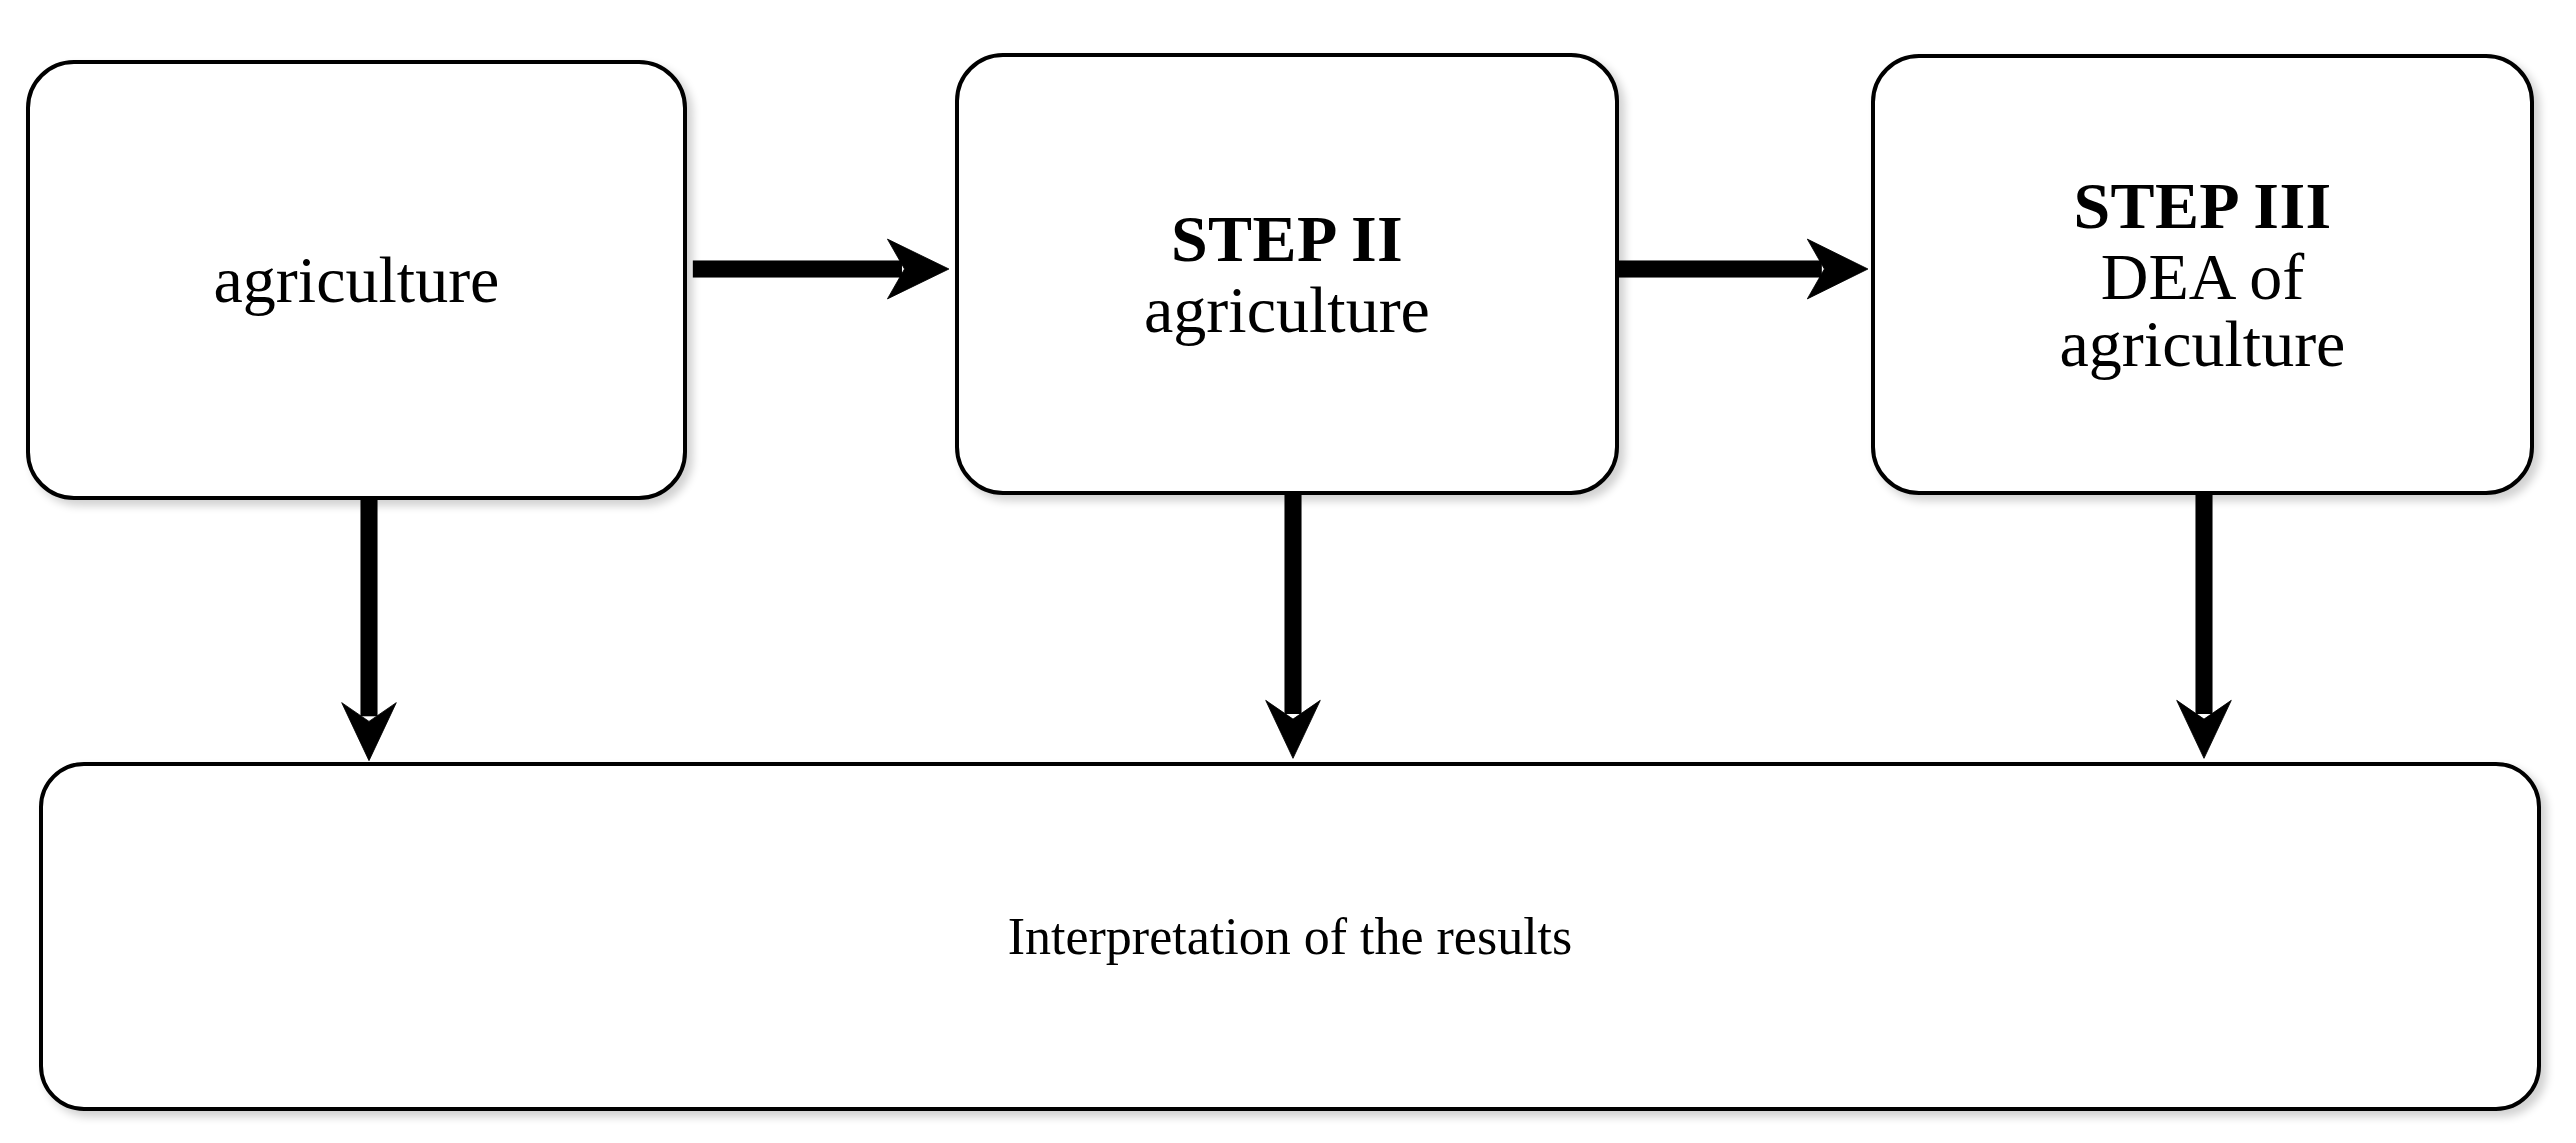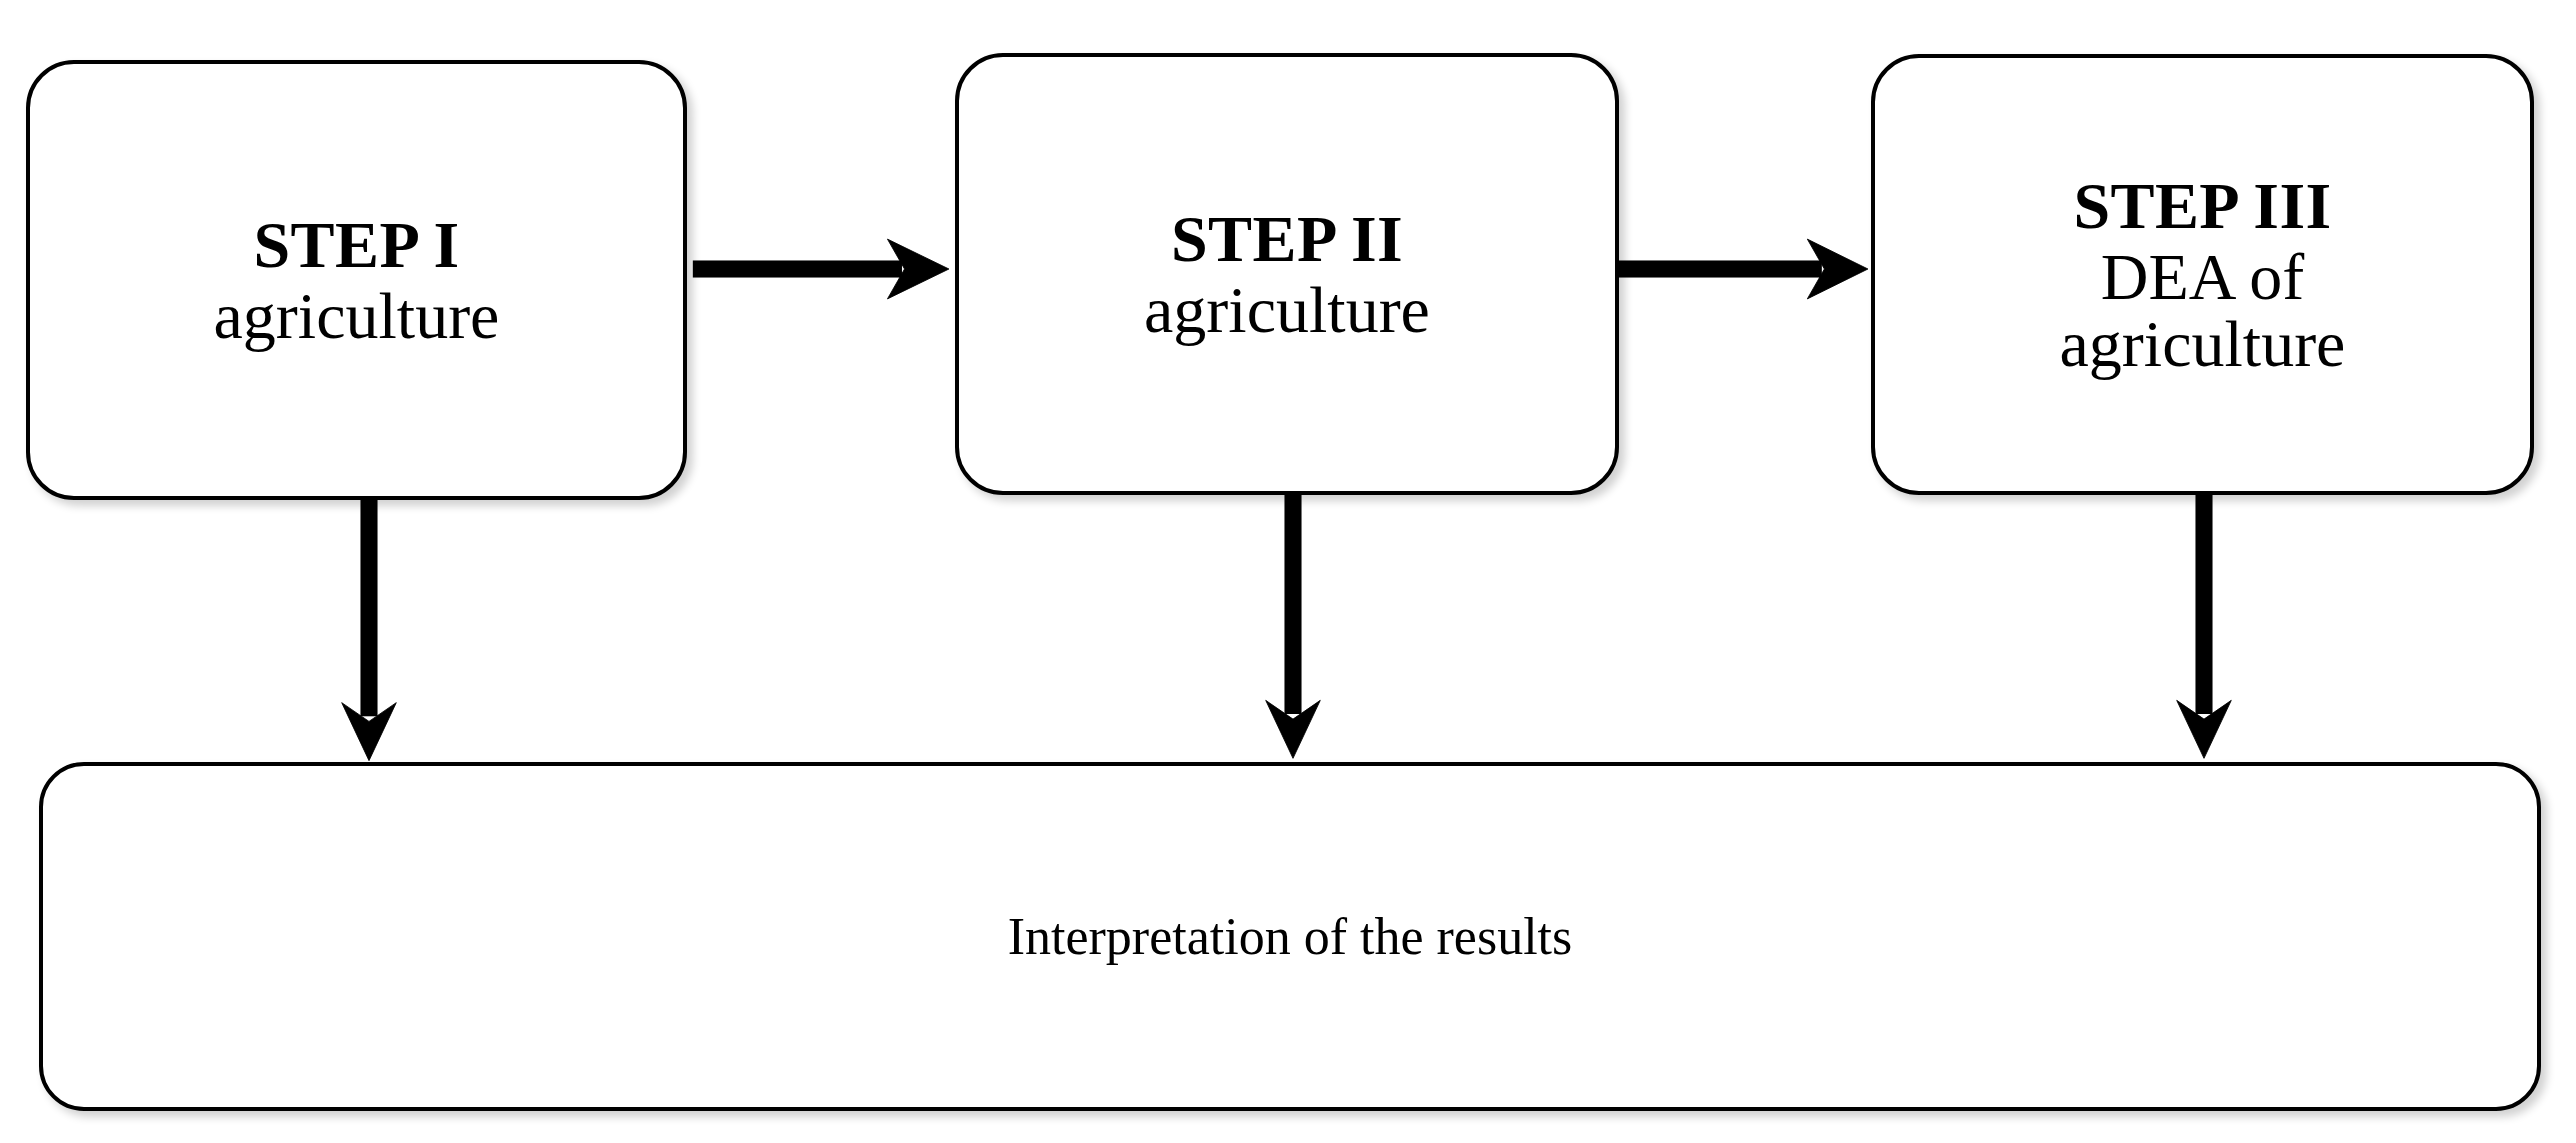--- a/index.html
+++ b/index.html
@@ -60,21 +60,20 @@
     fill: #000000;
     stroke: #000000;
   }
 </style>
 </head>
 <body>
 
 <div id="canvas">
 
   <div class="node" id="step1">
-    <div class="line title">STEP I</div>
     <div class="line">agriculture</div>
   </div>
 
   <div class="node" id="step2">
     <div class="line title">STEP II</div>
     <div class="line">agriculture</div>
   </div>
 
   <div class="node" id="step3">
     <div class="line title">STEP III</div>

